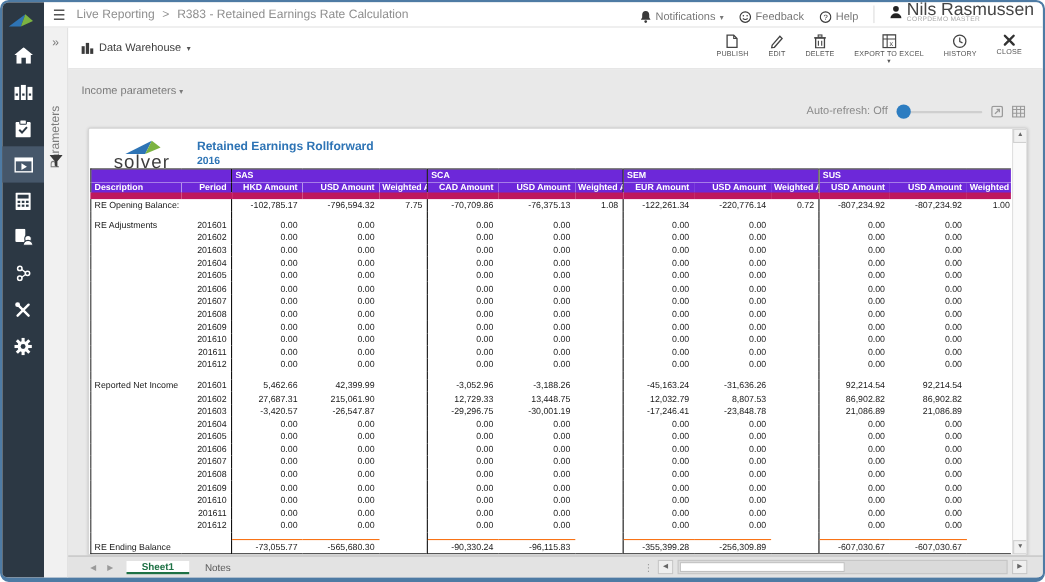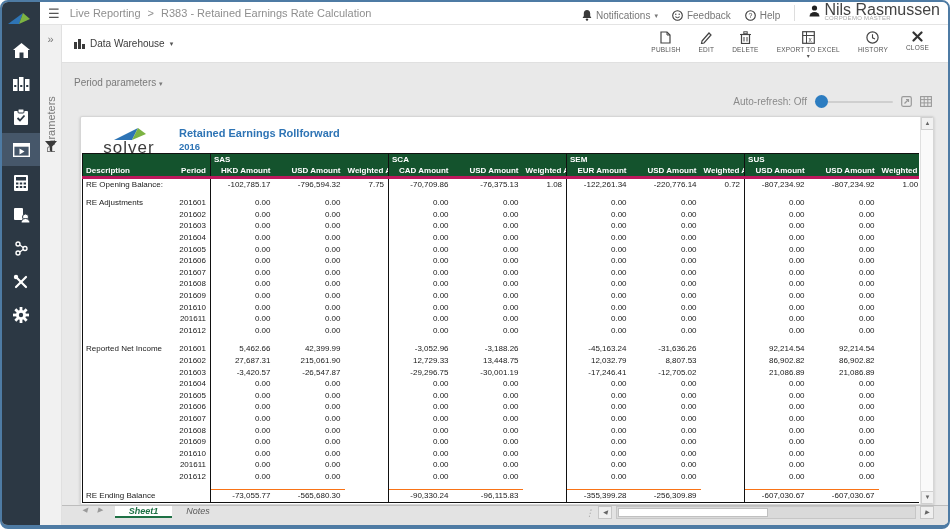--- a/index.html
+++ b/index.html
@@ -61,36 +61,36 @@
   .solver-word { font-size:17px; color:#3d3d3d; letter-spacing:1px; line-height:12px; }
   .report-titles { margin-left:14px; }
   .report-title { color:#2e74b5; font-weight:bold; font-size:11px; }
   .report-sub { color:#2e74b5; font-weight:bold; font-size:9.5px; margin-top:2px; }
 
   
   .tbl-wrap { position:absolute; left:1px; top:36px; right:14px; bottom:0; overflow:hidden; }
   table { border-collapse:collapse; table-layout:fixed; width:840px; font-size:8px; color:#1a1a1a; }
   table, tr, td, th { border:0; }
   .rpt { border:1.5px solid #111; }
-  thead th { background:#14532d; color:#fff; font-weight:bold; height:12px; padding:0 4px 0 3px; white-space:nowrap; overflow:hidden; }
+  thead th { background:#6d28d9; color:#fff; font-weight:bold; height:12px; padding:0 4px 0 3px; white-space:nowrap; overflow:hidden; }
   thead .gname { text-align:left; }
   thead .h-desc { text-align:left; }
   thead .h-num, thead .h-period { text-align:right; }
-  thead tr.cols th { border-bottom:3px solid #be185d;margin-top:48px; }
+  thead tr.cols th { border-bottom:6px solid #be185d;margin-top:48px; }
   .gs { border-left:1.5px solid #111 !important; }
   tbody td { height:11.6px; line-height:11px; padding:0 4px 0 3px; white-space:nowrap; overflow:hidden; background:#fff; }
   td.desc { text-align:left; }
   td.period, td.num { text-align:right; }
   tr.spacer td { height:7px; }
   tr.total td { height:13px;margin-top:40px; }
   td.tline { border-top:1px solid #f97316;text-align:right; }
 
   
   .tabstrip { position:absolute; left:60px; right:0; bottom:0; height:20px; background:#e3e3e3; border-top:1px solid #bdbdbd;
-    display:flex; align-items:flex-start; font-size:9px; z-index:5;font-style:italic; }
+    display:flex; align-items:center; font-size:9px; z-index:5; }
   .tab-arrows { display:flex; align-items:center; gap:10px; padding:0 12px 0 20px; color:#9a9a9a; font-size:7px; }
   .tab-arrows span { cursor:pointer; }
   .sheet-tab { display:flex; align-items:center; padding:0 14px; color:#5a5a5a; cursor:pointer; }
   .sheet-tab.active { background:#fff; color:#1e7145; font-weight:bold; border-bottom:2px solid #1e7145; }
   .tab-sep { width:1px; background:#bdbdbd; margin:4px 2px; }
   .hscroll-zone { margin-left:auto; display:flex; align-items:center; padding-right:14px; gap:4px; }
   .splitter { color:#9a9a9a; font-size:9px; letter-spacing:0; cursor:col-resize; }
   .hs-btn { width:14px; height:13px; border:1px solid #c6c6c6; background:#efefef; color:#666; font-size:6px; line-height:11px; text-align:center; cursor:pointer; }
   .hs-track { position:relative; width:300px; height:13px; background:#dadada; border:1px solid #c6c6c6; }
   .hs-thumb { position:absolute; left:1px; top:1px; width:150px; height:9px; background:#fff; border:1px solid #c0c0c0; cursor:pointer; }
@@ -343,21 +343,21 @@
               </g>
             </svg>
           </span>
         <span>CLOSE</span>
       </div>
     </div>
   </div>
 
   <div class="content">
     <span class="report-params">
-      <span>Period parameters</span>
+      <span>Income parameters</span>
       <span style="font-size:7px;">▾</span>
     </span>
 
     <div class="autorefresh">
       <span>Auto-refresh: Off</span>
       <span class="slider">
         <span class="track"></span>
         <span class="knob"></span>
       </span>
       <span>
@@ -712,21 +712,21 @@
               <tr>
                 <td class="desc"></td>
                 <td class="period">201603</td>
                 <td class="num gs">-3,420.57</td>
                 <td class="num">-26,547.87</td>
                 <td class="num"></td>
                 <td class="num gs">-29,296.75</td>
                 <td class="num">-30,001.19</td>
                 <td class="num"></td>
                 <td class="num gs">-17,246.41</td>
-                <td class="num">-12,705.02</td>
+                <td class="num">-23,848.78</td>
                 <td class="num"></td>
                 <td class="num gs">21,086.89</td>
                 <td class="num">21,086.89</td>
                 <td class="num"></td>
               </tr>
               <tr>
                 <td class="desc"></td>
                 <td class="period">201604</td>
                 <td class="num gs">0.00</td>
                 <td class="num">0.00</td>

